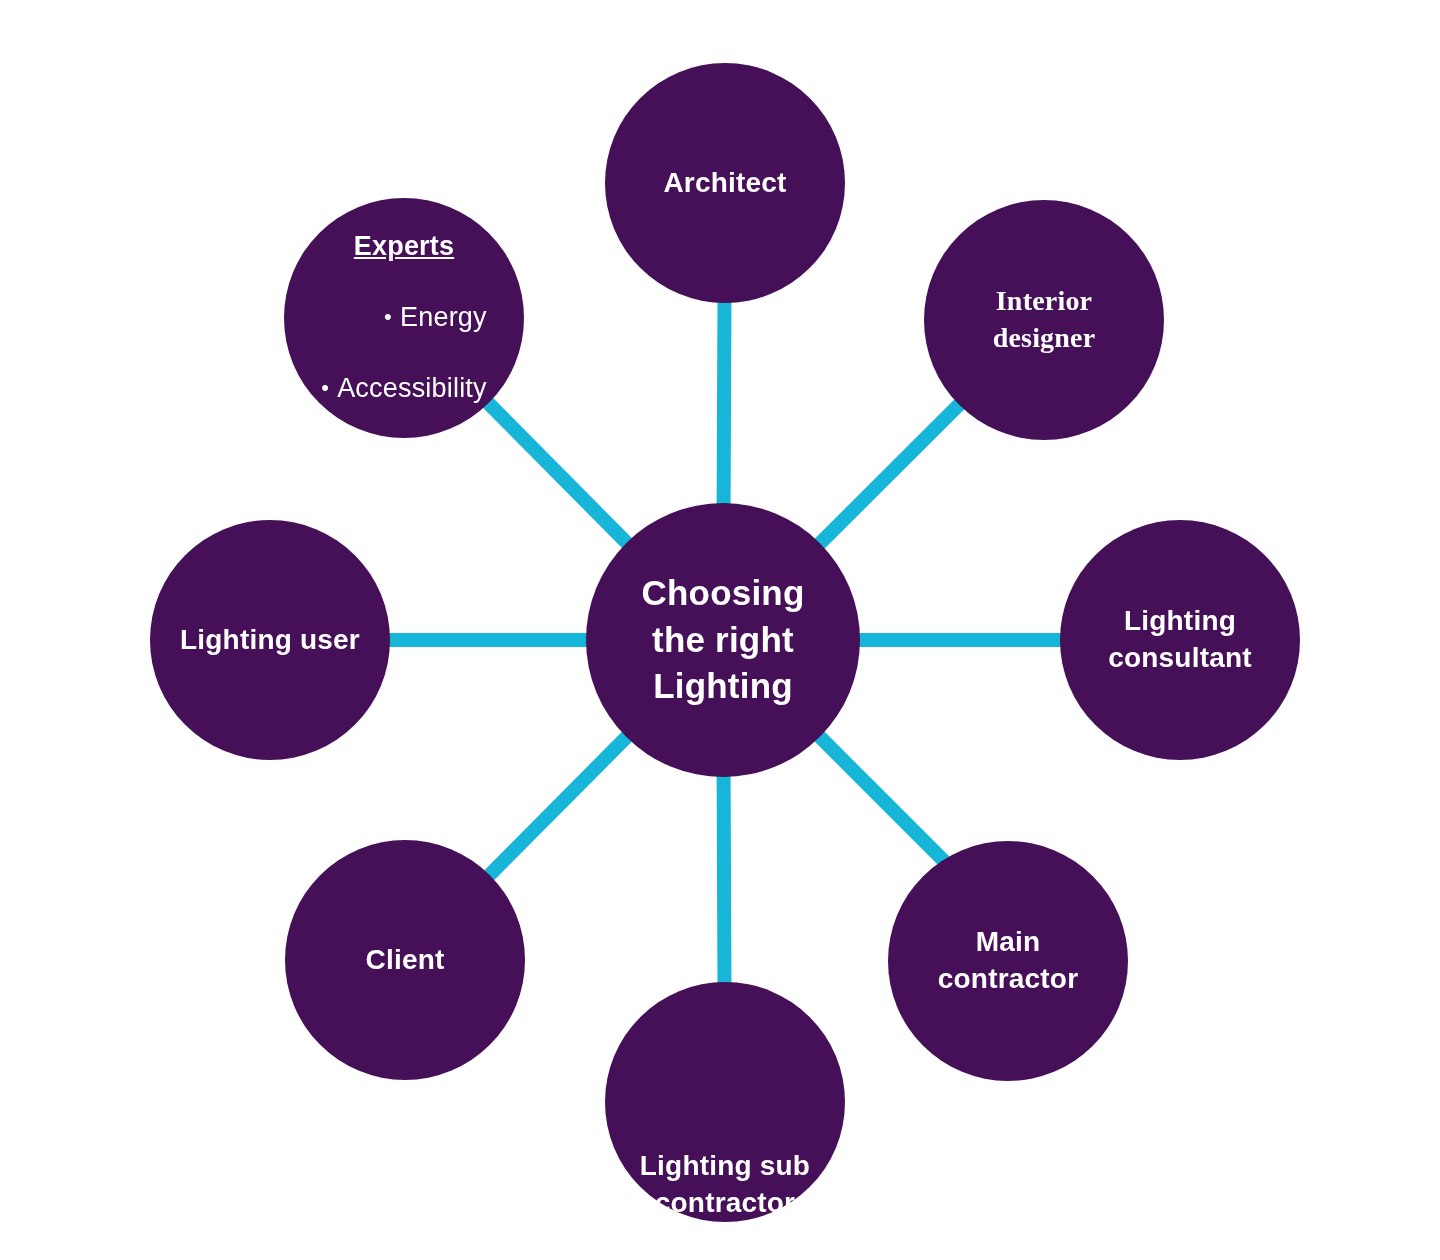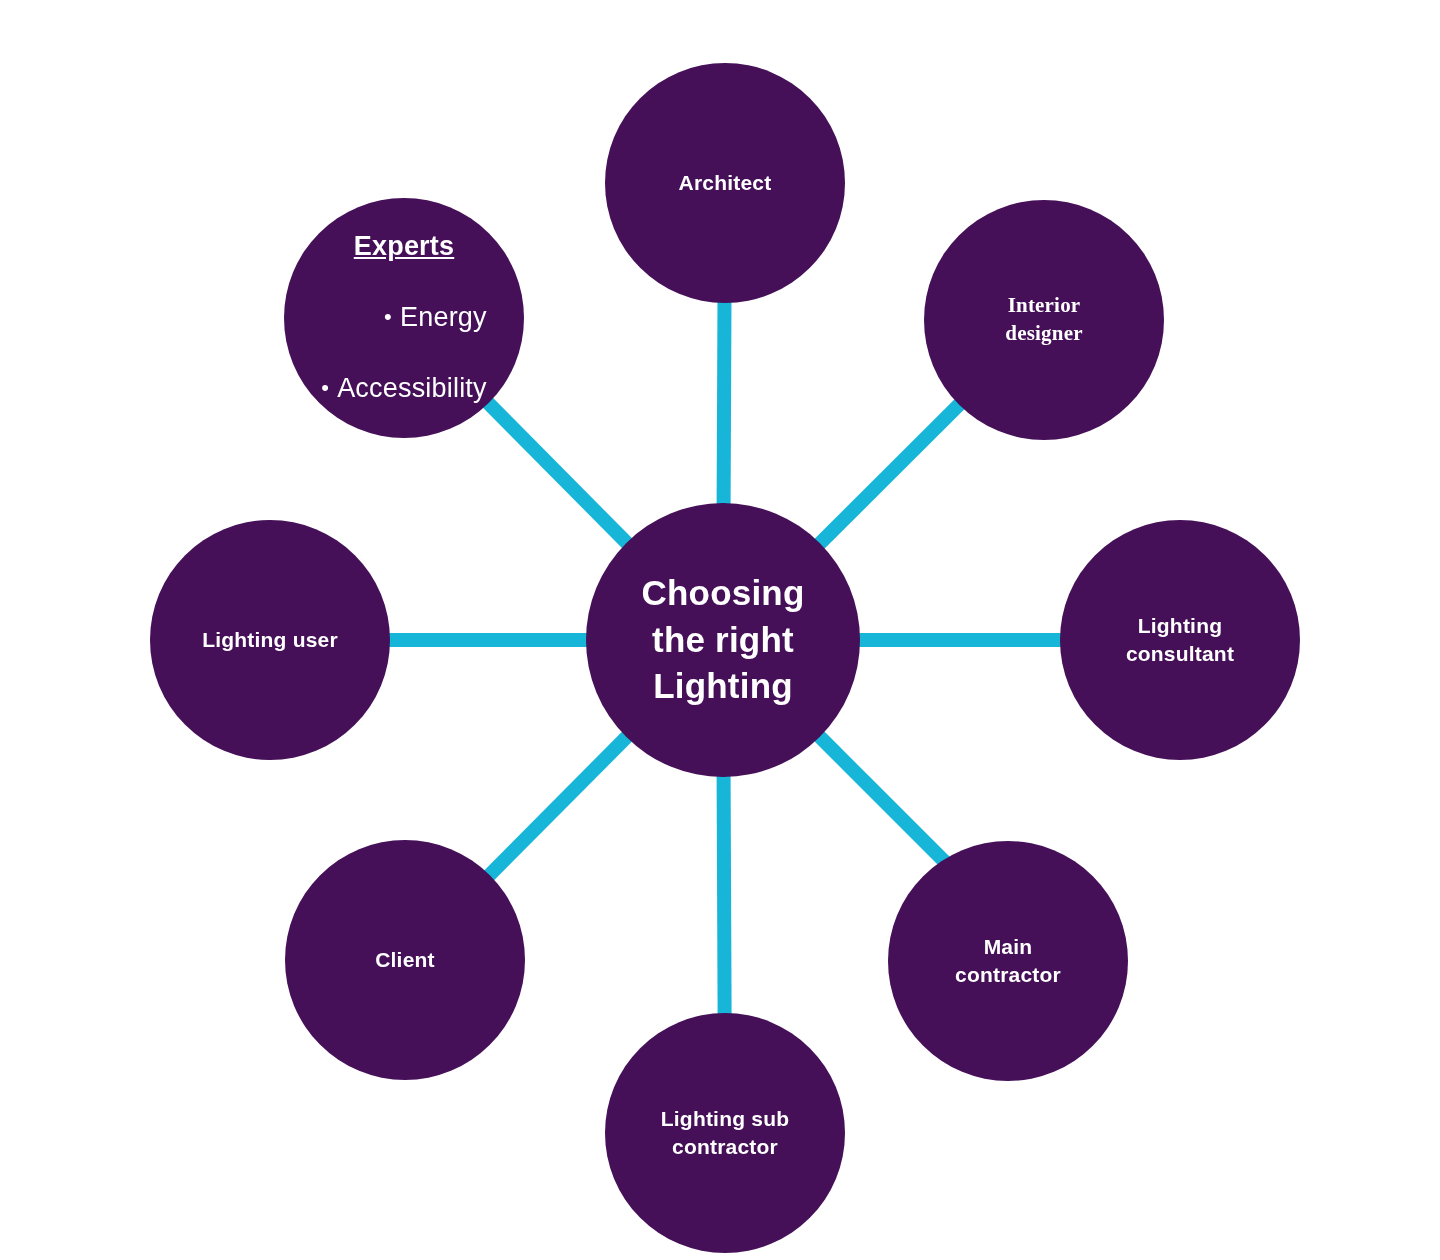--- a/index.html
+++ b/index.html
@@ -39,34 +39,34 @@
   .hub {
     left: 586px;
     top: 503px;
     width: 274px;
     height: 274px;
     text-align: center;
   }
   .label {
     white-space: pre-line;
     font-weight: 700;
-    font-size: 21px;
+    font-size: 28px;
     line-height: 1.32;
     letter-spacing: 0.2px;
   }
   .hub-label {
     font-size: 35px;
     line-height: 1.34;
   }
   
   .n-architect { left: 605px; top: 63px; }
   .n-interior  { left: 924px; top: 200px; font-family: Liberation Serif, serif; }
   .n-consultant{ left: 1060px; top: 520px; }
   .n-main      { left: 888px; top: 841px; }
-  .n-sub       { left: 605px; top: 1013px; }
+  .n-sub       { left: 605px; top: 982px; align-items: flex-end; }
   .n-client    { left: 285px; top: 840px; }
   .n-building  { left: 150px; top: 520px; }
   .n-experts   { left: 284px; top: 198px; }
 
   .experts-label { font-size: 27px; }
   .experts-heading {
     display: block;
     font-weight: 700;
     text-decoration: underline;
   }

